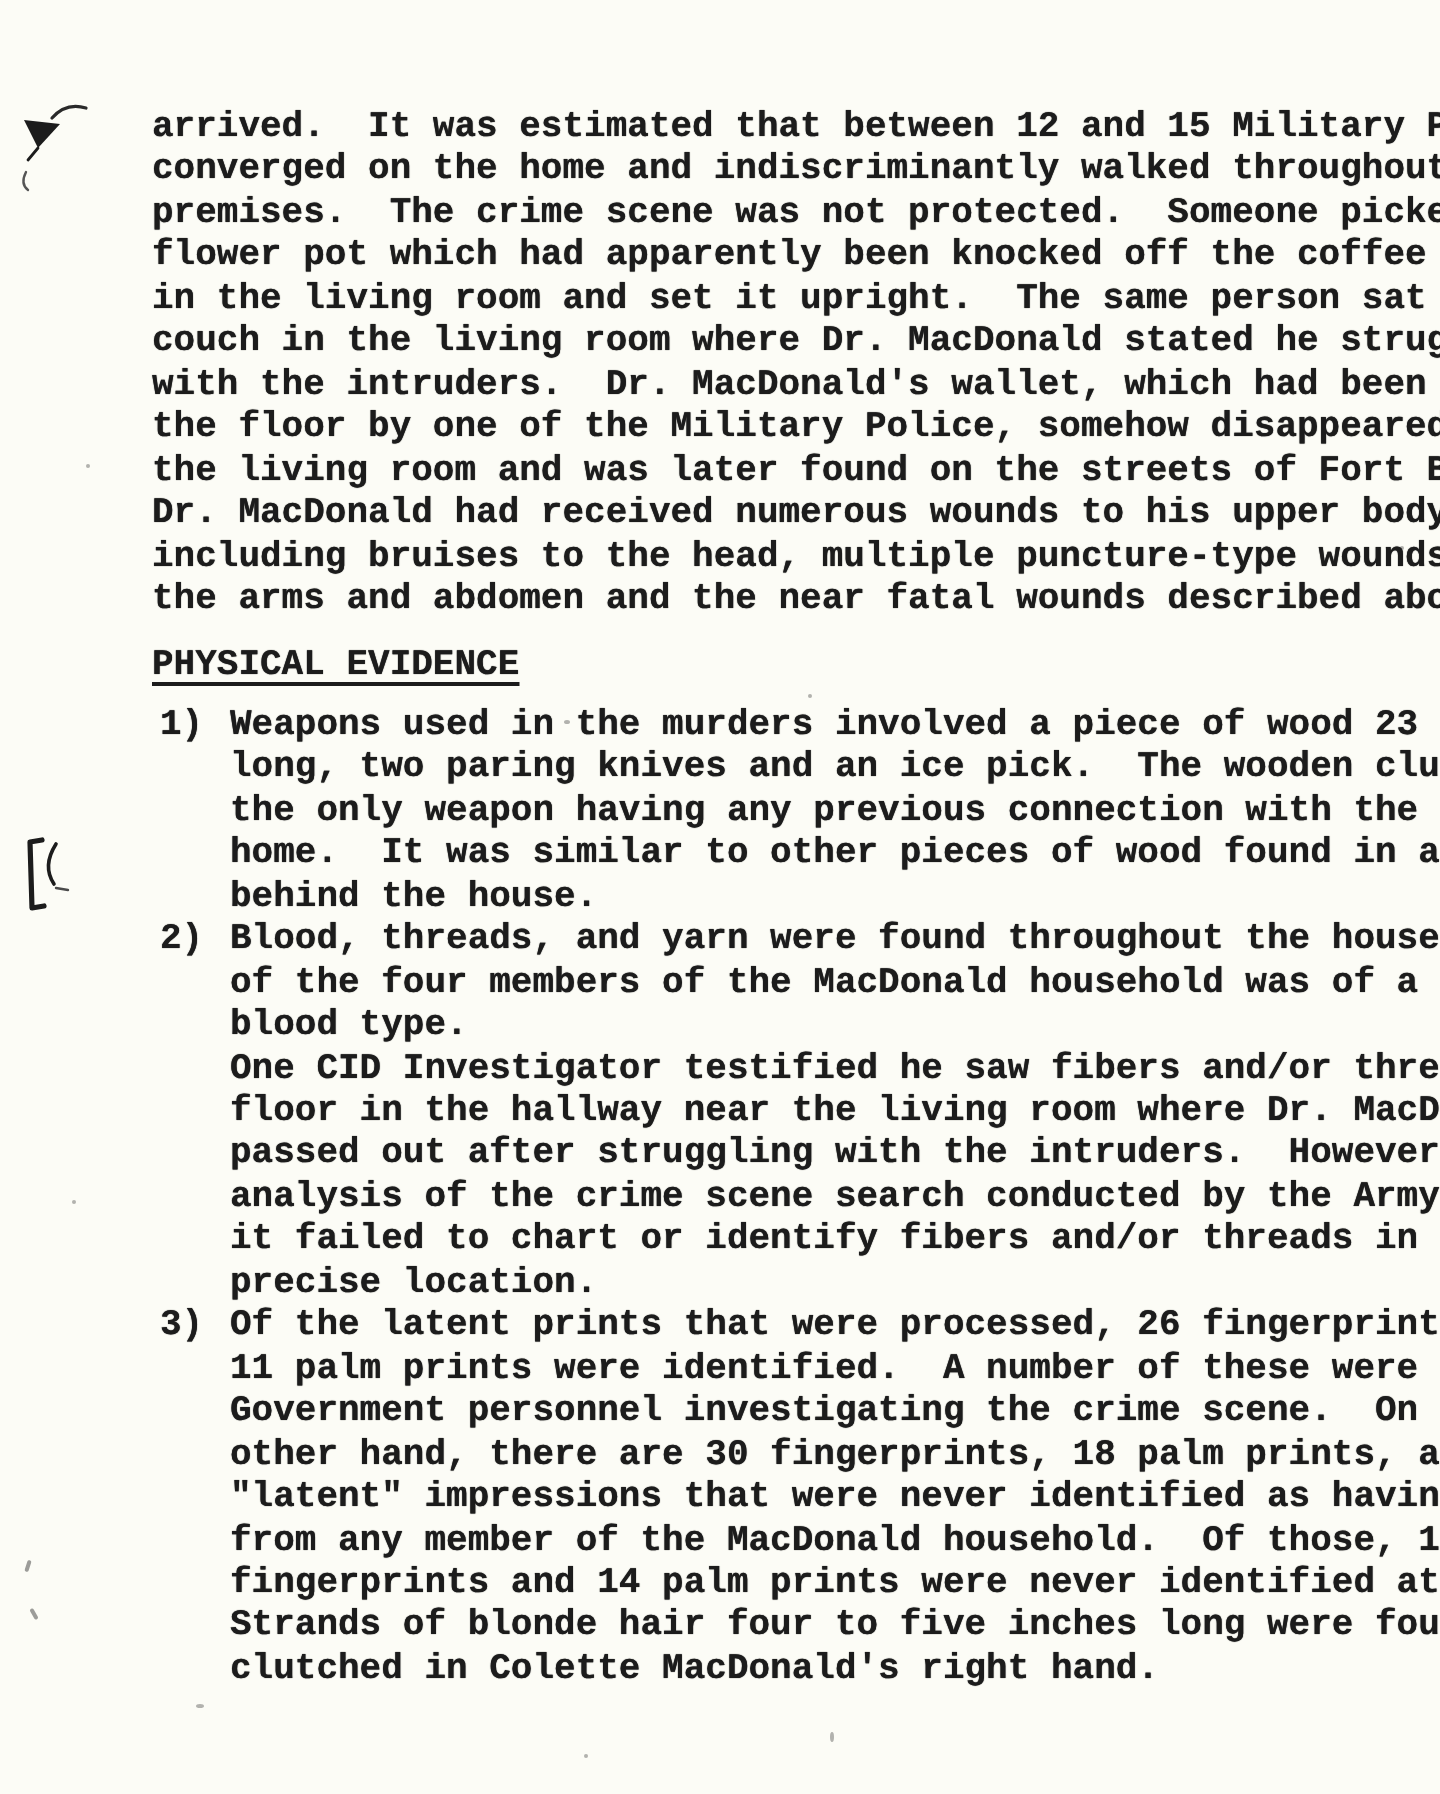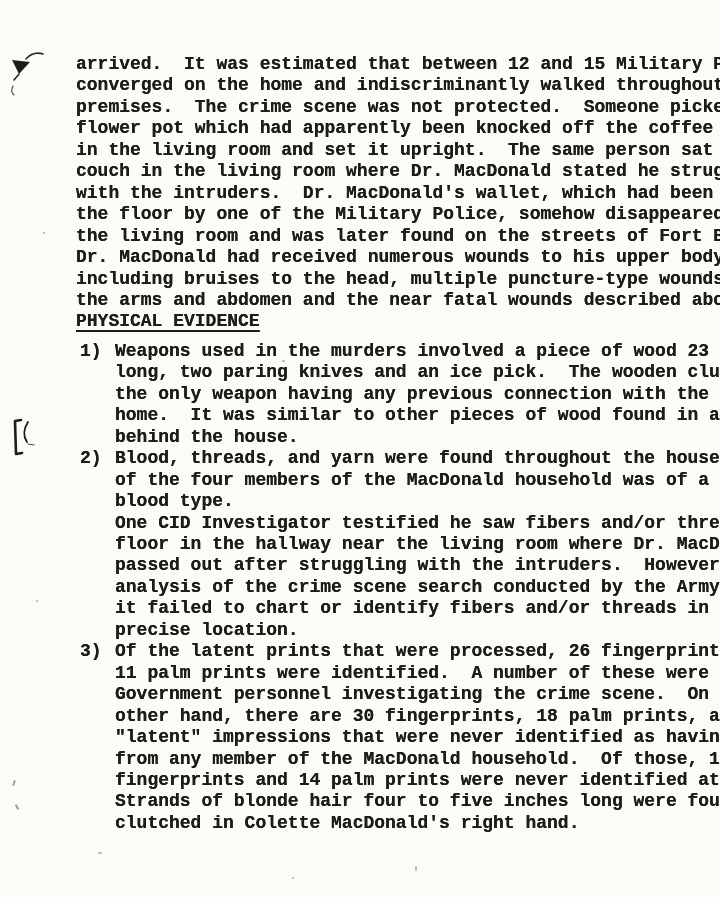--- a/index.html
+++ b/index.html
@@ -23,21 +23,21 @@
     font-weight: 700;
     font-size: 18px;
     line-height: 21.45px;
     color: var(--ink, #1c1c1c);
     text-shadow: 0 0 0.5px currentColor;
   }
   .pre {
     white-space: pre;
   }
   .heading {
-    margin-top: 0;
+    margin-top: 12px;
     text-decoration: underline;
     text-underline-offset: 4px;
     text-decoration-thickness: 1.5px;
     white-space: pre;
   }
   .list {
     margin-top: 8px;
   }
   .item {
     display: flex;

